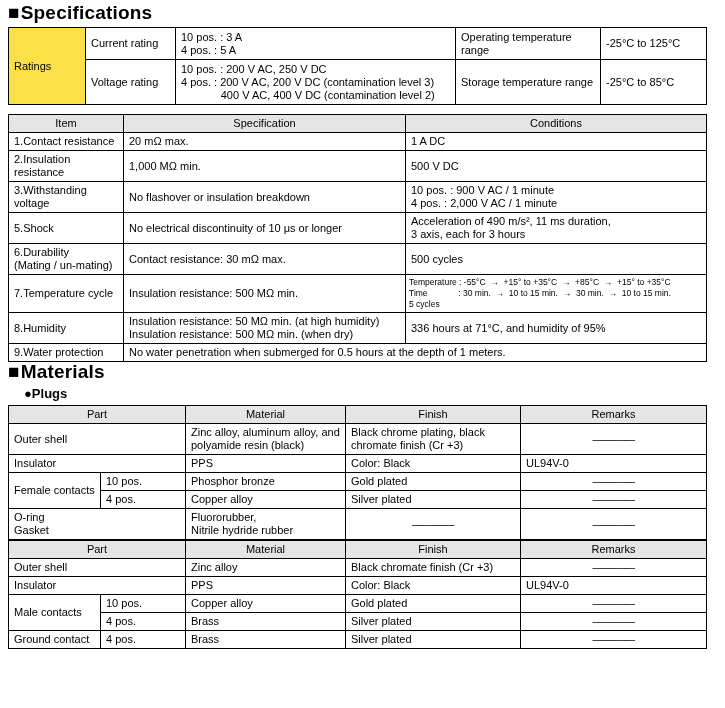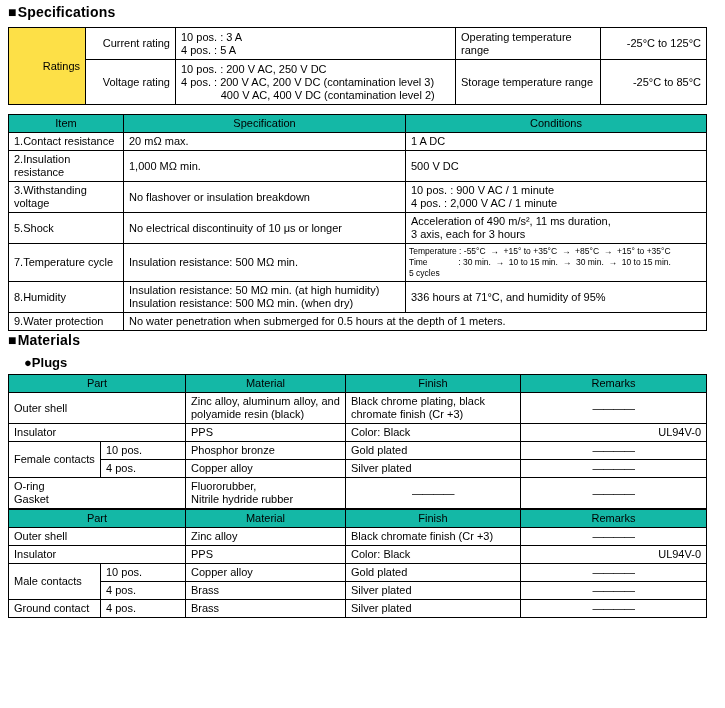--- a/index.html
+++ b/index.html
@@ -1,25 +1,25 @@
 <!DOCTYPE html>
 <html><head>
 <meta charset="utf-8">
 <style>
   html,body{margin:0;padding:0;background:#ffffff}
   body{width:725px;min-height:708px;font-family:"Liberation Sans","DejaVu Sans",sans-serif;color:#000}
   .page{padding:3px 19px 0 8px}
-  .title1{font-size:14px;font-weight:bold;line-height:19px;margin:0 0 5px 0;letter-spacing:.2px}
+  .title1{font-size:19px;font-weight:bold;line-height:19px;margin:0 0 5px 0;letter-spacing:.2px}
   .title1 .bullet{margin-right:1px}
   .title2{font-size:13px;font-weight:bold;line-height:16px;margin:3px 0 3px 16px}
   table{border-collapse:collapse;table-layout:fixed;width:698px;background:#fff}
   td,th{border:1px solid #000;font-size:11px;line-height:13px;padding:2px 5px;vertical-align:middle;white-space:pre-wrap;overflow:hidden;word-wrap:break-word}
-  th{background:#14b8a6;font-weight:normal;text-align:center}
+  th{background:#e5e5e5;font-weight:normal;text-align:center}
   .gray{background:#fde047}
-  .center{text-align:right}
+  .center{text-align:left}
   .small{font-size:8.5px;line-height:11px;padding:2px 3px}
   .spec-tbl{margin-top:9px}
   .mat-gap{}
   .dash{text-align:center;letter-spacing:-0.5px}
   .r1{height:32px}.r2{height:45px}
 </style>
 </head>
 <body>
 
 <div class="page">
@@ -82,20 +82,26 @@
       <td>10 pos. : 900 V AC / 1 minute
 4 pos. : 2,000 V AC / 1 minute</td>
     </tr>
     <tr>
       <td>5.Shock</td>
       <td>No electrical discontinuity of 10 μs or longer</td>
       <td>Acceleration of 490 m/s², 11 ms duration,
 3 axis, each for 3 hours</td>
     </tr>
     <tr>
+      <td>6.Durability
+(Mating / un-mating)</td>
+      <td>Contact resistance: 30 mΩ max.</td>
+      <td>500 cycles</td>
+    </tr>
+    <tr>
       <td>7.Temperature cycle</td>
       <td>Insulation resistance: 500 MΩ min.</td>
       <td class="small">Temperature : -55°C  →  +15° to +35°C  →  +85°C  →  +15° to +35°C
 Time             : 30 min.  →  10 to 15 min.  →  30 min.  →  10 to 15 min.
 5 cycles</td>
     </tr>
     <tr>
       <td>8.Humidity</td>
       <td>Insulation resistance: 50 MΩ min. (at high humidity)
 Insulation resistance: 500 MΩ min. (when dry)</td>

